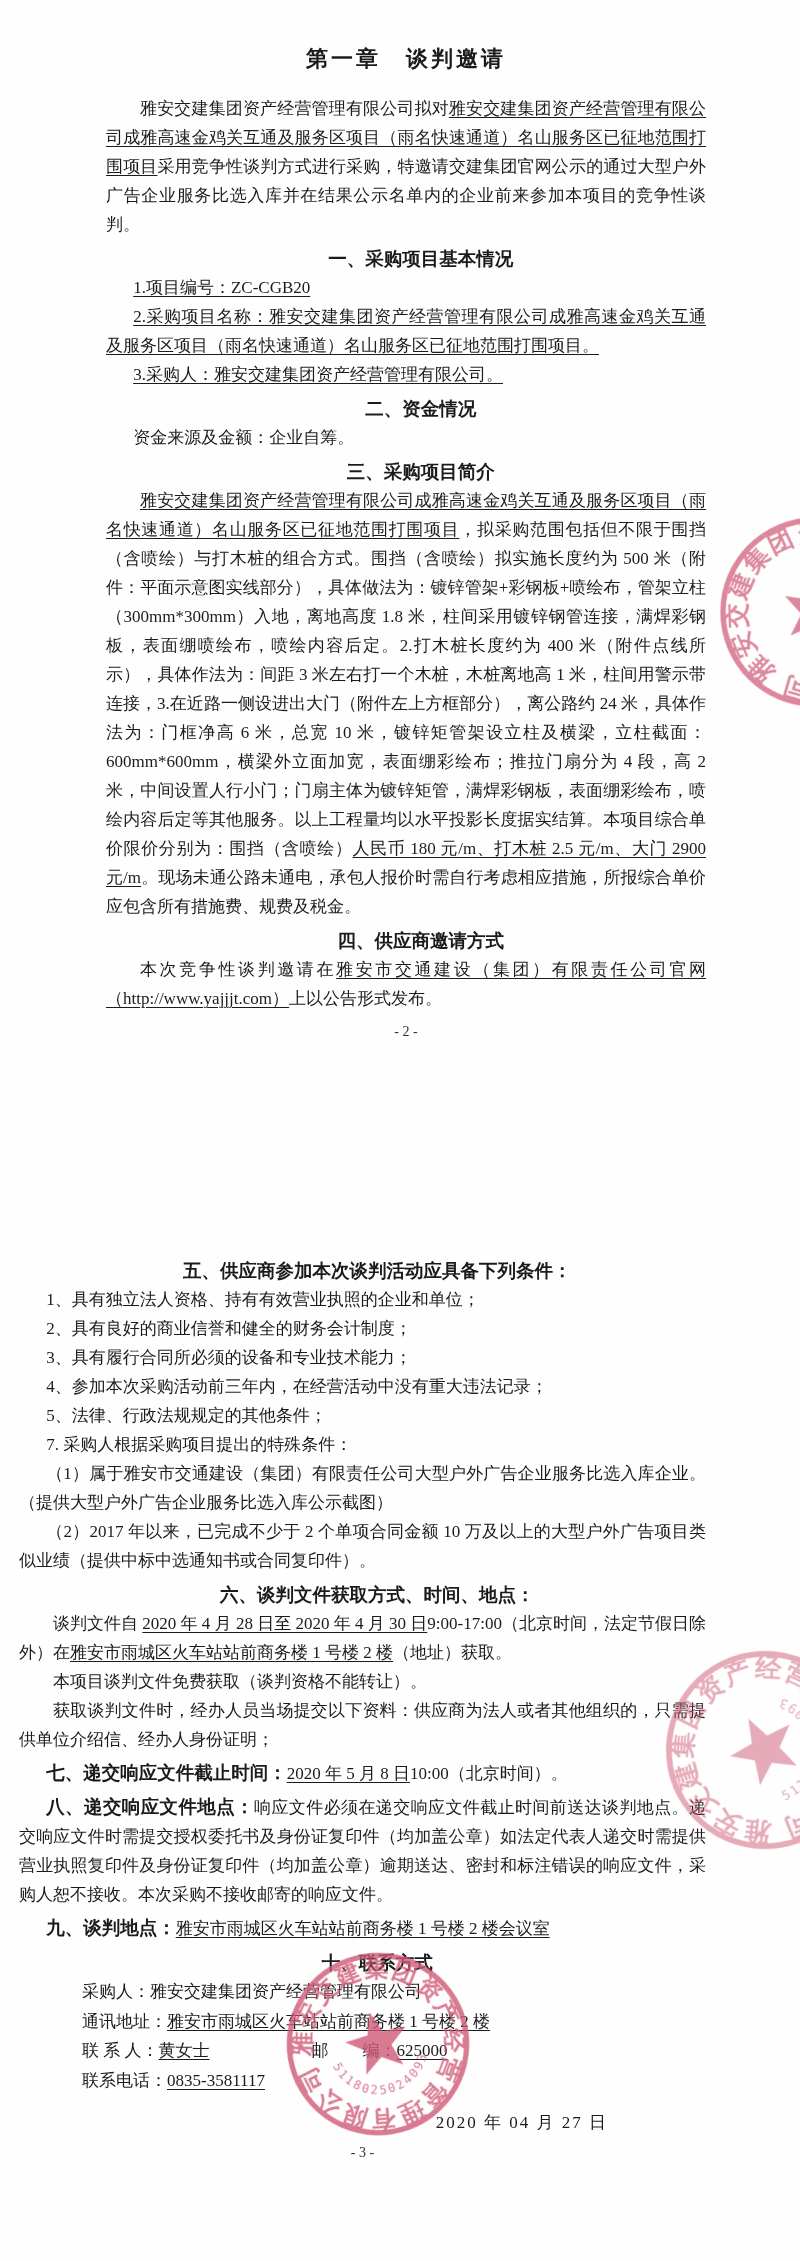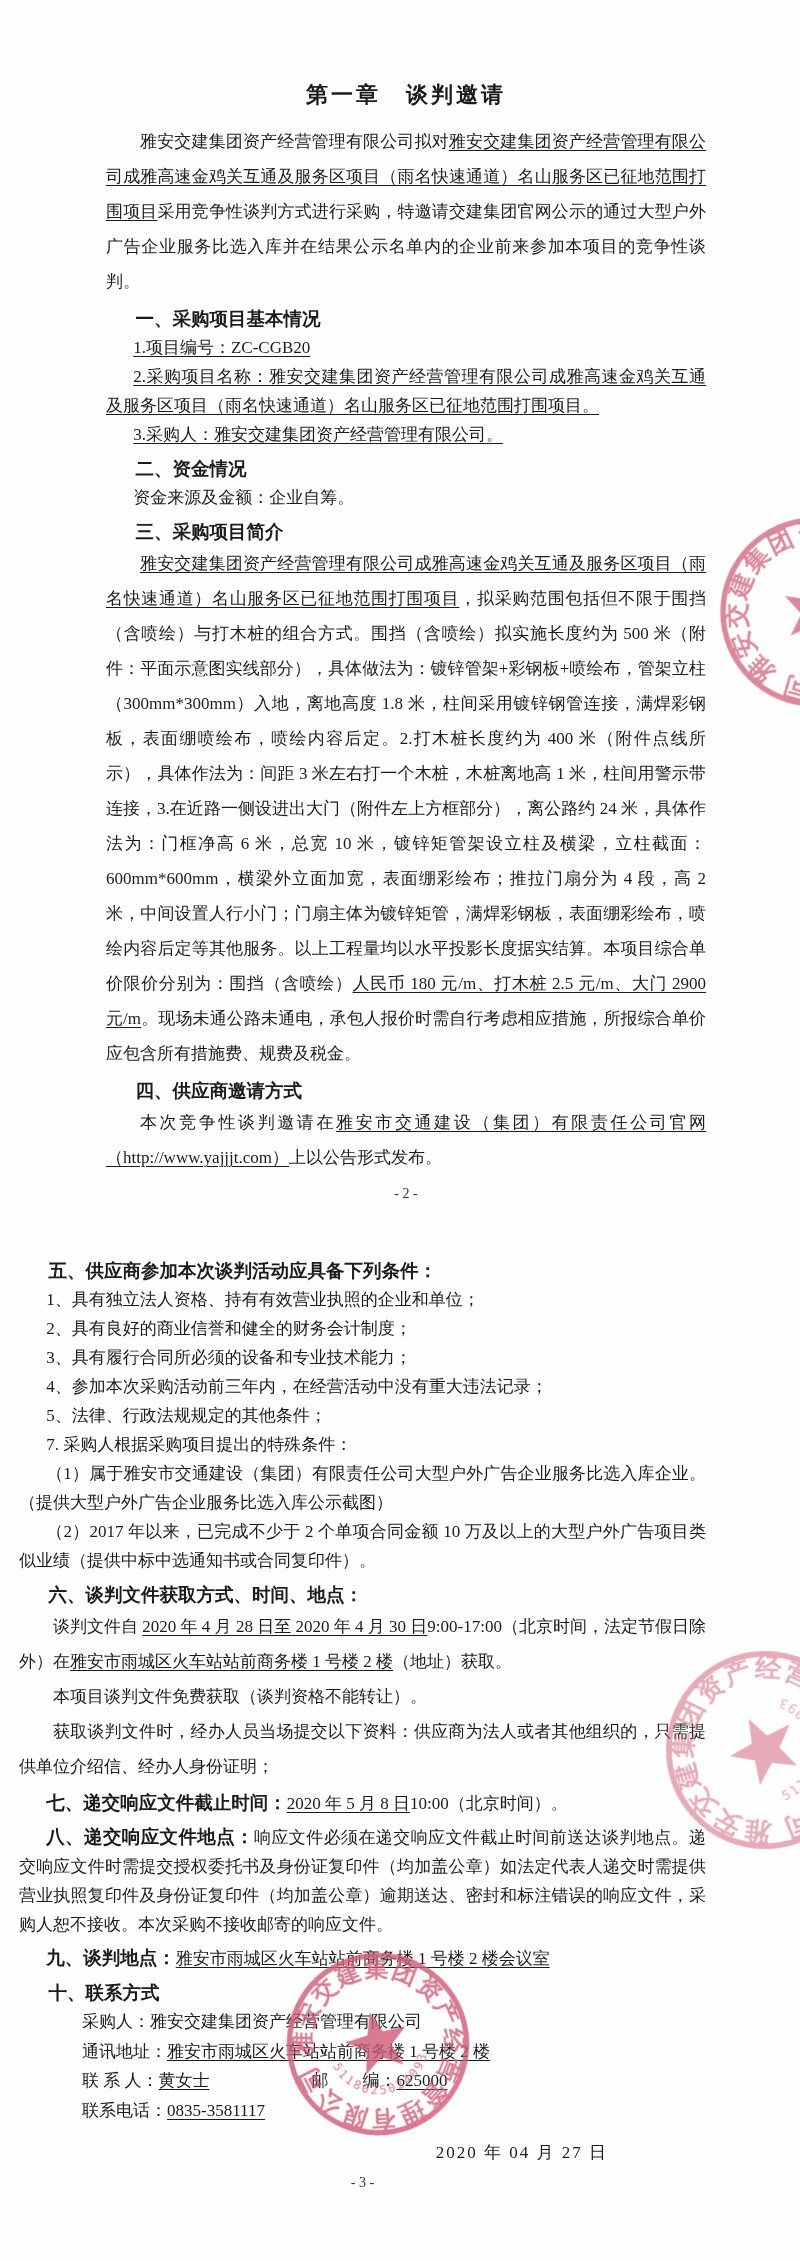--- a/index.html
+++ b/index.html
@@ -10,29 +10,30 @@
     font-family:"Liberation Serif", serif;
   }
   .page-content { padding-left:106px; padding-right:94px; }
   .page1 { height:1205px; }
   .page2 { height:1056px; }
   .page2 .page-content { padding-top:46px;padding-left:19px; }
 
   .blk { margin:0; }
   .title {
     font-size:22px; font-weight:bold; text-align:center;
-    padding-top:80px; margin-bottom:14px; letter-spacing:3px;
+    padding-top:44px; margin-bottom:20px; letter-spacing:3px;
     font-family:Liberation Serif, serif;
   }
   .heading {
     font-weight:bold; font-size:18.5px; line-height:29px;
     text-indent:1.6em; margin-top:5px;
     font-family:"Liberation Sans", sans-serif;
+    text-align:center;
   }
-  .para   { font-size:17px; line-height:35px; text-align:justify; text-indent:2em; }
+  .para   { font-size:17px; line-height:29px; text-align:justify; text-indent:2em; }
   .item   { font-size:17px; line-height:29px; text-align:justify; text-indent:1.6em; }
   .subpara{ font-size:17px; line-height:29px; text-align:justify; text-indent:1.6em; }
   .hpara  { font-size:17px; line-height:29px; text-align:justify; text-indent:1.6em; margin-top:4px; }
   .contact{ font-size:17px; line-height:29.5px; margin-left:63px; }
   .date   { font-size:17px; text-align:right; padding-right:98px; margin-top:16px; letter-spacing:2px; }
   .footer { text-align:center; font-size:14px; margin-top:11px; color:#333; }
 
   .u { text-decoration:underline; text-underline-offset:3px; text-decoration-thickness:1px; }
   .b { font-weight:bold; font-size:18.5px; font-family:"Liberation Sans", sans-serif; }
 

